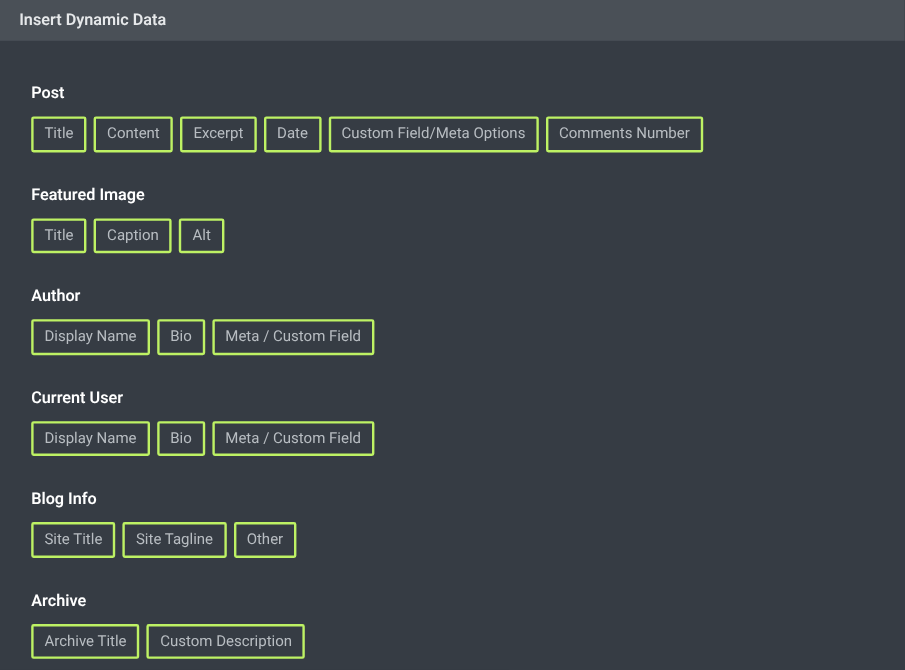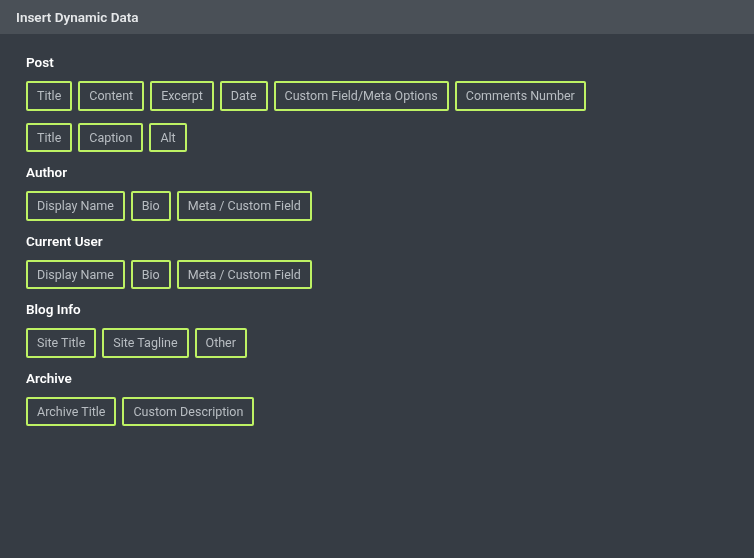--- a/index.html
+++ b/index.html
@@ -23,21 +23,21 @@
       background: #4a5057;
       padding: 9px 16px;
       color: #e6e8ea;
       font-size: 13.5px;
       font-weight: 600;
     }
     .modal-body {
       padding: 8px 26px 8px 26px;
     }
     .section {
-      margin-top: 12px;
+      margin-top: 28px;
     }
     .section-title {
       color: #ffffff;
       font-size: 13.5px;
       font-weight: 600;
       margin-bottom: 11px;
     }
     .btn-row {
       display: flex;
       flex-wrap: wrap;
@@ -70,20 +70,21 @@
         <button class="btn">Title</button>
         <button class="btn">Content</button>
         <button class="btn">Excerpt</button>
         <button class="btn">Date</button>
         <button class="btn">Custom Field/Meta Options</button>
         <button class="btn">Comments Number</button>
       </div>
     </div>
 
     <div class="section">
+      <div class="section-title">Featured Image</div>
       <div class="btn-row">
         <button class="btn">Title</button>
         <button class="btn">Caption</button>
         <button class="btn">Alt</button>
       </div>
     </div>
 
     <div class="section">
       <div class="section-title">Author</div>
       <div class="btn-row">

